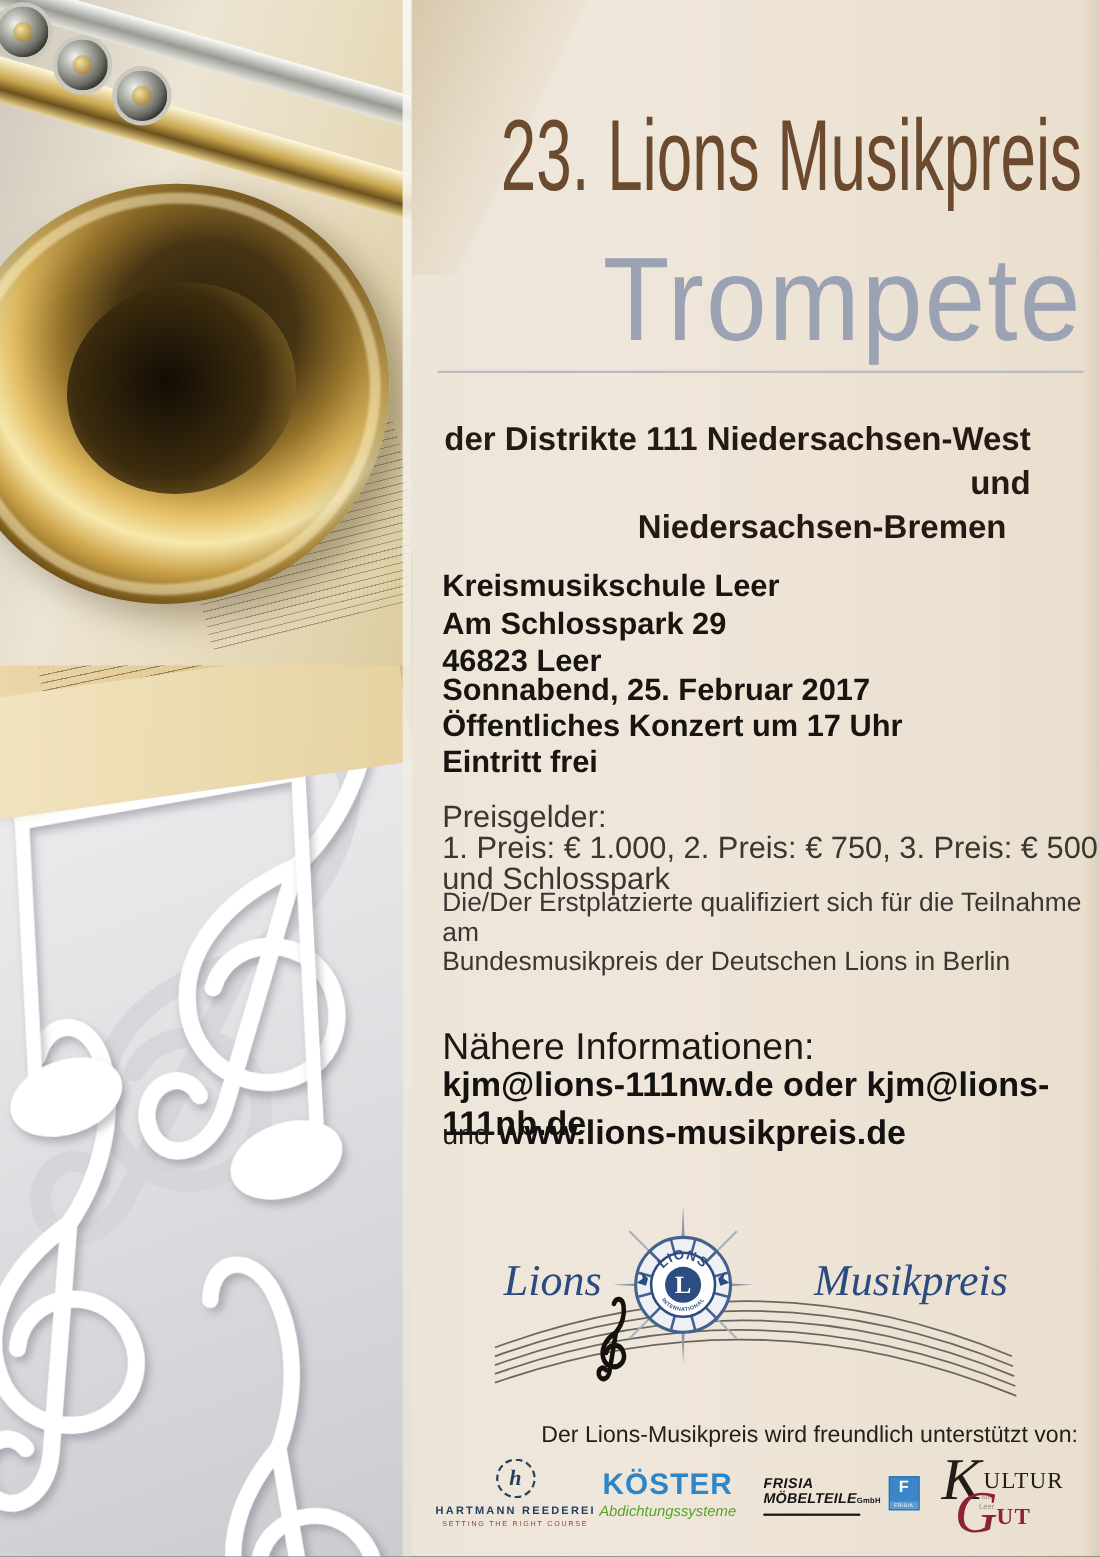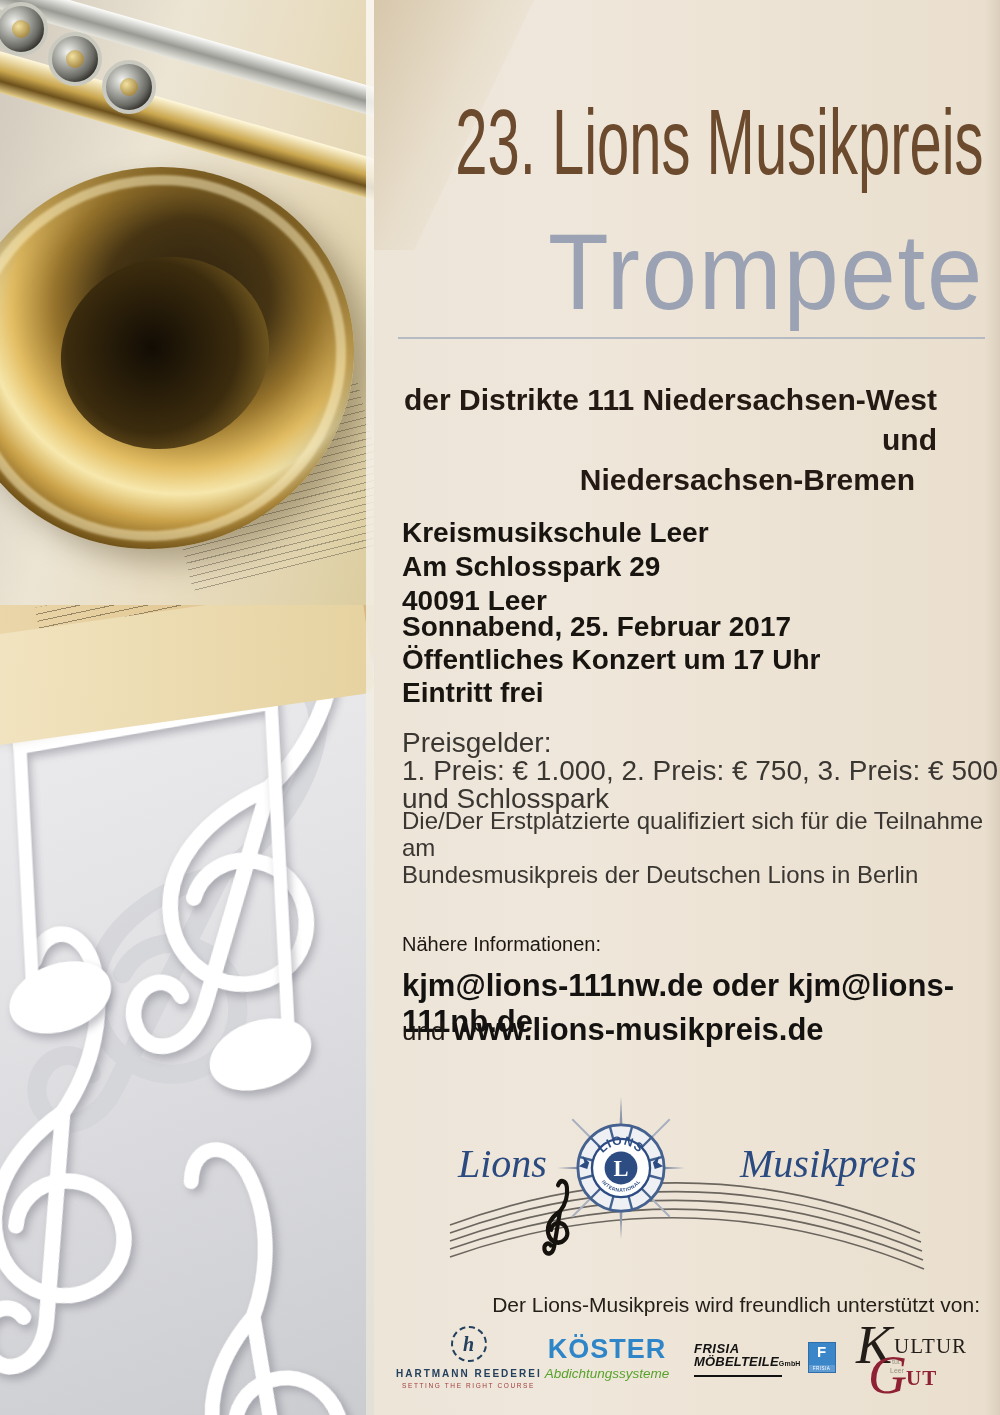--- a/index.html
+++ b/index.html
@@ -60,21 +60,21 @@
   .instrument{position:absolute;right:16px;top:218px;font-size:108px;line-height:1;color:#9aa2b3;
     white-space:nowrap;letter-spacing:2px;transform:scaleX(.92);transform-origin:100% 50%;}
   .rule{position:absolute;left:24px;right:15px;top:337px;border-top:2px solid #b6bac2;}
   .districts{position:absolute;right:63px;top:380px;text-align:right;font-weight:bold;
     font-size:30px;line-height:40px;color:#241a13;}
   .districts .l2{padding-right:22px;}
   .addr{position:absolute;left:28px;top:516px;font-weight:bold;font-size:28px;line-height:34px;color:#181410;}
   .event{position:absolute;left:28px;top:610px;font-weight:bold;font-size:28px;line-height:33px;color:#181410;}
   .prizes{position:absolute;left:28px;top:729px;font-size:28px;line-height:28px;color:#3a3632;}
   .qual{position:absolute;left:28px;top:807px;font-size:24px;line-height:27px;color:#3a3632;}
-  .info-h{position:absolute;left:28px;top:933px;font-size:20px;color:#1d1813;}
+  .info-h{position:absolute;left:28px;top:933px;font-size:34px;color:#1d1813;}
   .emails{position:absolute;left:28px;top:968px;font-size:31px;font-weight:bold;color:#141210;}
   .webline{position:absolute;left:28px;top:1012px;font-size:26px;color:#1d1813;}
   .webline b{font-size:31px;color:#141210;}
   
   .wordmark{position:absolute;font-family:"Liberation Serif",serif;font-style:italic;
     font-size:40px;color:#2a4a80;}
   .wm-l{left:84px;top:1140px;}
   .wm-r{left:366px;top:1140px;}
   .curves{position:absolute;left:66px;top:1115px;}
   .logoclef{position:absolute;left:166px;top:1176px;}
@@ -180,21 +180,21 @@
     <div class="rule"></div>
 
     <div class="districts">
       <div>der Distrikte 111 Niedersachsen-West und</div>
       <div class="l2">Niedersachsen-Bremen</div>
     </div>
 
     <div class="addr">
       <div>Kreismusikschule Leer</div>
       <div>Am Schlosspark 29</div>
-      <div>40091 Leer</div>
+      <div>46823 Leer</div>
     </div>
 
     <div class="event">
       <div>Sonnabend, 25. Februar 2017</div>
       <div>Öffentliches Konzert um 17 Uhr</div>
       <div>Eintritt frei</div>
     </div>
 
     <div class="prizes">
       <div>Preisgelder:</div>

